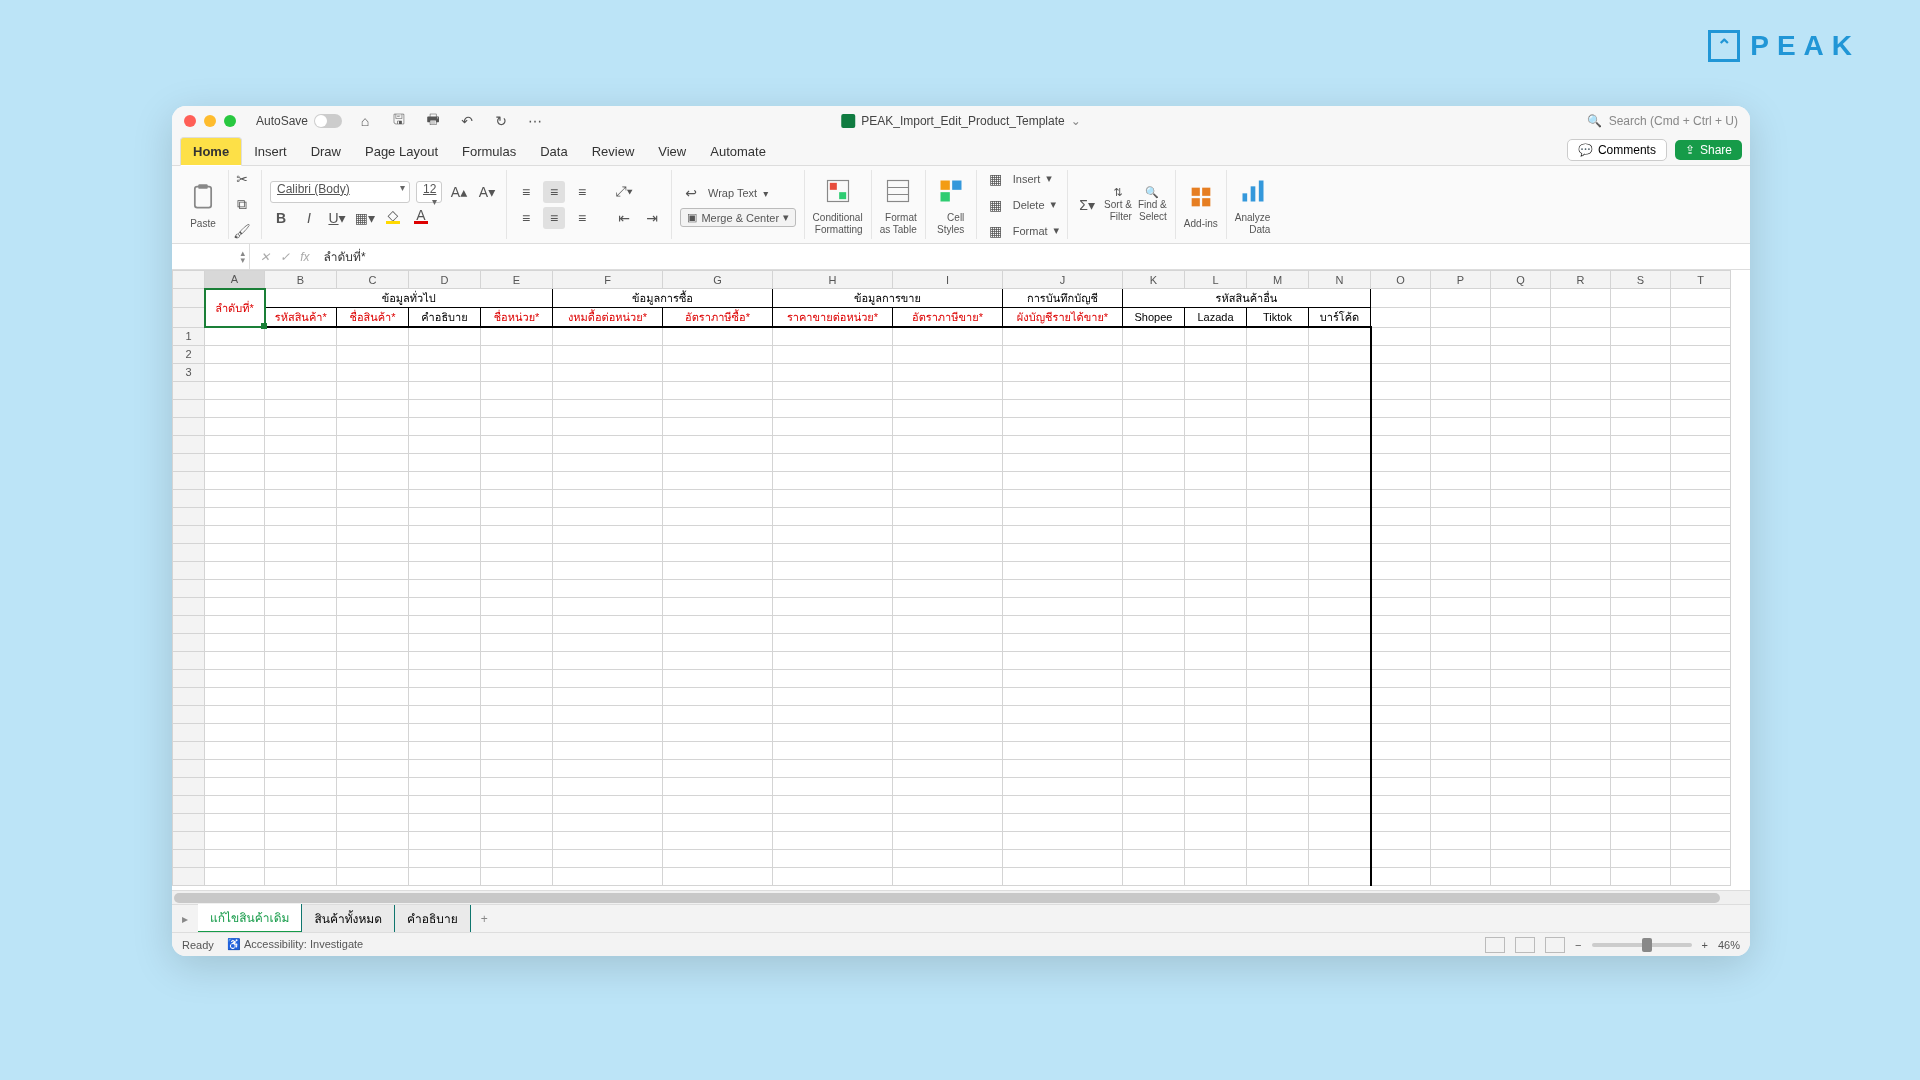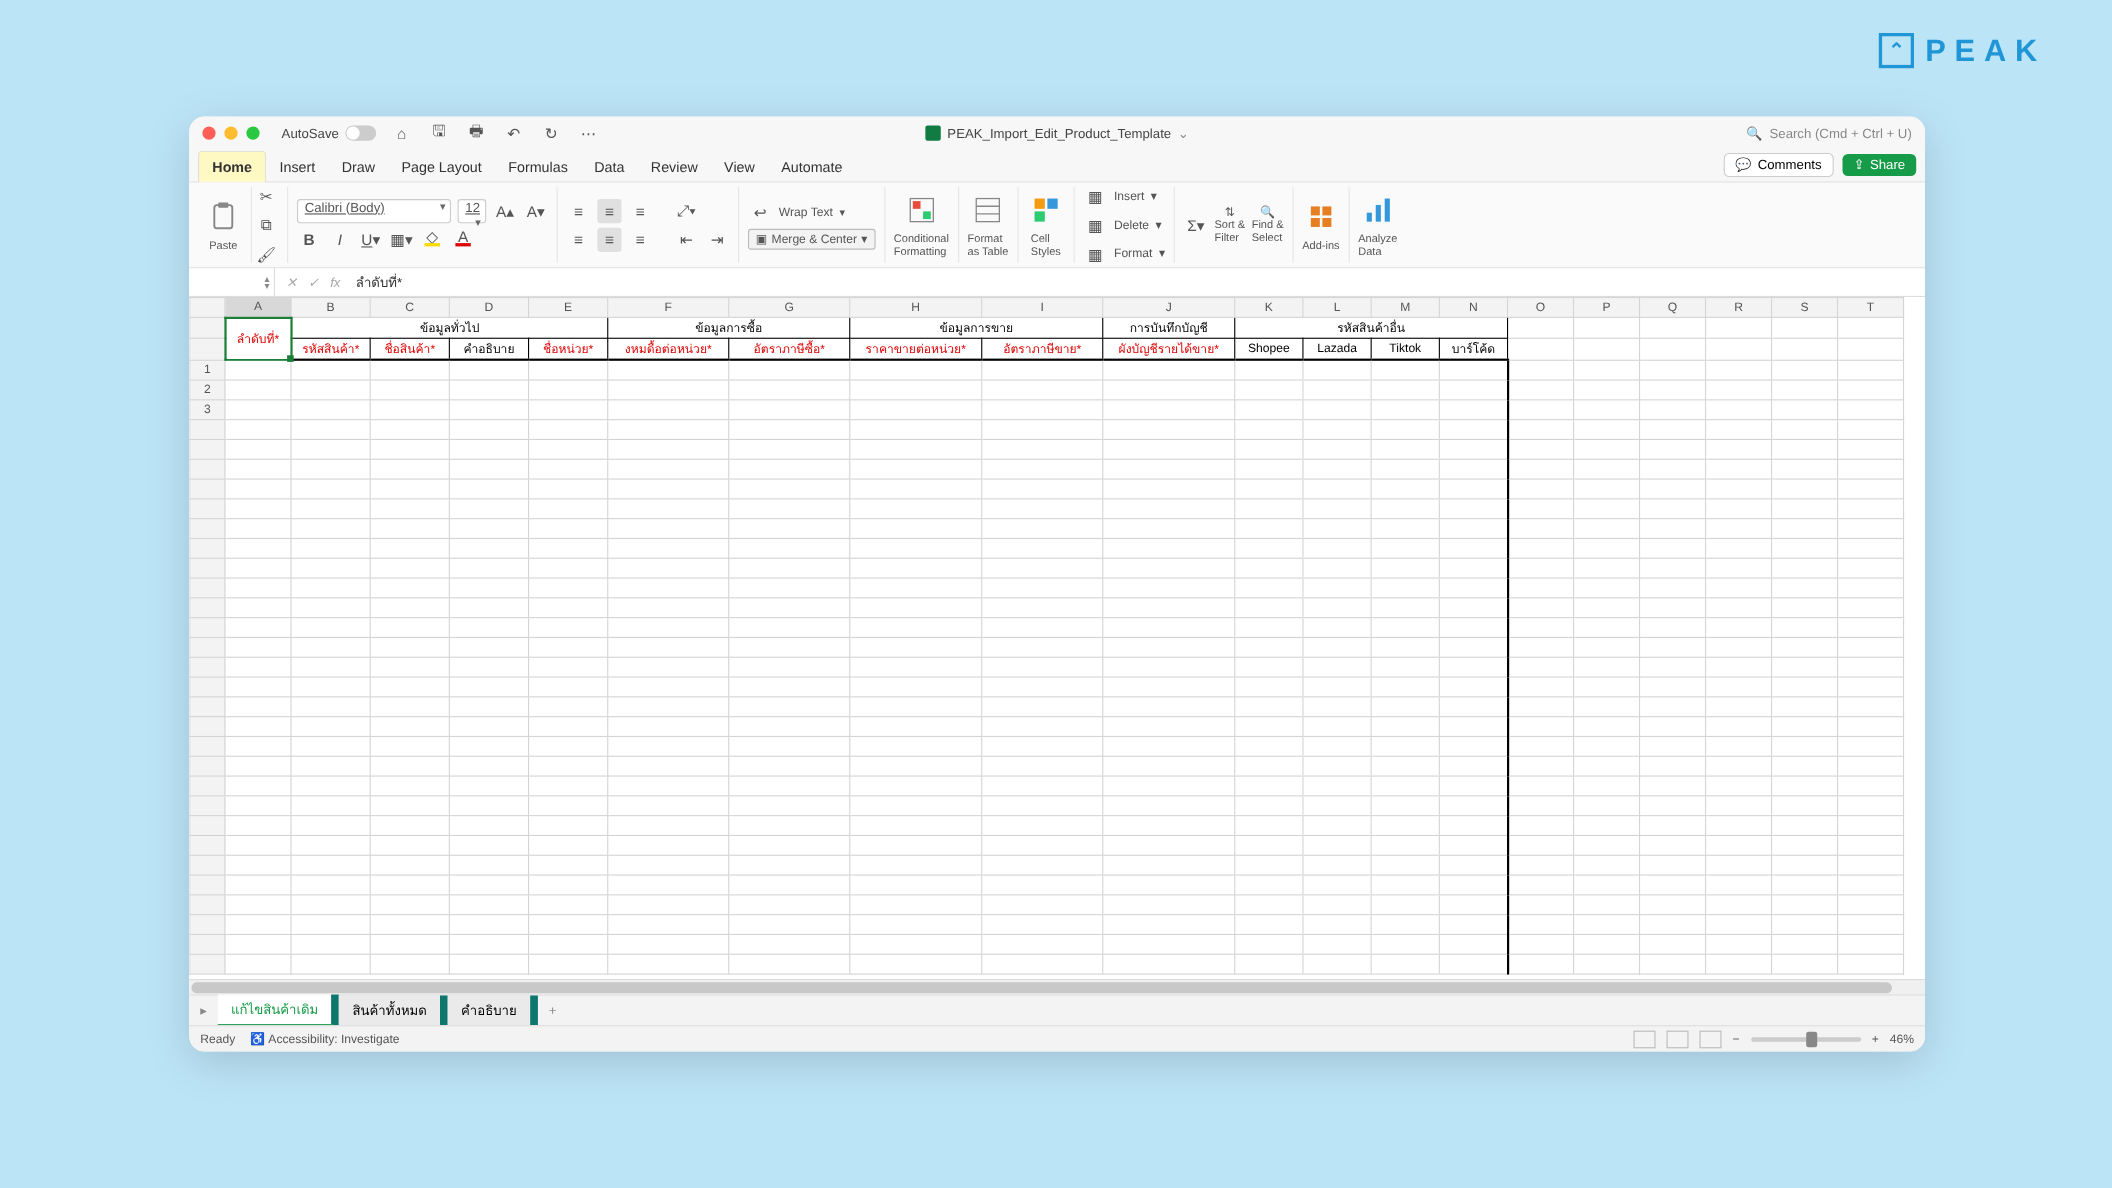--- a/index.html
+++ b/index.html
@@ -13,30 +13,30 @@
 .t-red { background:#ff5f57; } .t-yel { background:#febc2e; } .t-grn { background:#28c840; }
 .autosave { display:flex; align-items:center; gap:6px; }
 .toggle { width:28px; height:14px; background:#ccc; border-radius:7px; position:relative; }
 .toggle::after { content:""; width:12px; height:12px; background:#fff; border-radius:50%; position:absolute; top:1px; left:1px; }
 .qat { display:flex; gap:12px; margin-left:12px; color:#666; }
 .doc-title { position:absolute; left:50%; transform:translateX(-50%); display:flex; align-items:center; gap:6px; font-size:12px; }
 .excel-ico { width:14px; height:14px; background:#107c41; border-radius:2px; }
 .search-box { margin-left:auto; display:flex; align-items:center; gap:6px; color:#888; }
 .menubar { height:30px; background:#f7f7f7; display:flex; align-items:flex-end; padding:0 8px; border-bottom:1px solid #ddd; }
 .menubar .tab { padding:6px 12px; font-size:13px; color:#333; cursor:pointer; }
-.menubar .tab.active { background:#fef9c3; border:1px solid #ddd; border-bottom:1px solid #fff; border-radius:4px 4px 0 0; margin-bottom:-1px; font-weight:600; }
+.menubar .tab.active { background:#fde047; border:1px solid #ddd; border-bottom:1px solid #fff; border-radius:4px 4px 0 0; margin-bottom:-1px; font-weight:600; }
 .menubar .right { margin-left:auto; display:flex; gap:8px; align-items:center; padding-bottom:4px;}
 .pill { border:1px solid #ccc; border-radius:5px; padding:3px 10px; font-size:12px; display:flex; align-items:center; gap:5px; background:#fff; }
 .share { background:#169b49; color:#fff; border:none; }
 .ribbon { height:78px; background:#fafafa; border-bottom:1px solid #ddd; display:flex; padding:4px 6px; overflow:hidden; }
 .rgroup { border-right:1px solid #e5e5e5; padding:0 8px; display:flex; flex-direction:column; justify-content:center; gap:4px; font-size:11px; color:#555; }
 .rgroup.col { align-items:center; }
 .rowflex { display:flex; gap:6px; align-items:center; }
 .iconbtn { width:22px; height:22px; display:flex; align-items:center; justify-content:center; font-size:14px; color:#555; cursor:pointer; border-radius:3px; }
-.biglabel { text-align:left; font-size:10px; line-height:1.2; }
+.biglabel { text-align:right; font-size:10px; line-height:1.2; }
 .bigicon { width:34px; height:34px; display:flex; align-items:center; justify-content:center; }
 .bigicon svg { width:28px; height:28px; }
 .sel { height:22px; border:1px solid #ccc; background:#fff; font-size:12px; padding:0 18px 0 6px; border-radius:3px; position:relative;text-decoration:underline; }
 .sel::after { content:"▾"; position:absolute; right:4px; font-size:10px; color:#666; }
 .merge { border:1px solid #bbb; background:#f3f3f3; padding:2px 6px; border-radius:3px; display:flex; align-items:center; gap:4px; font-size:11px;}
 .formulabar { height:26px; background:#fff; border-bottom:1px solid #ddd; display:flex; align-items:center; font-size:12px; color:#555; }
 .namebox { width:78px; border-right:1px solid #ddd; padding-right:4px; text-align:right; display:flex; align-items:center; justify-content:flex-end; gap:4px; height:100%; }
 .namebox .arr { font-size:9px; color:#888; line-height:.7; }
 .fxbtns { display:flex; gap:10px; padding:0 10px; color:#aaa; font-style:italic; }
 .fxval { padding-left:4px; font-style:normal; color:#333; }
@@ -51,21 +51,21 @@
 .grouphdr { text-align:center; border:1px solid #000 !important; background:#fff; }
 .datahdr { text-align:center; border:1px solid #000 !important; background:#fff; font-size:10px; }
 .datahdr.red { color:#d00; }
 .a1cell { color:#d00; font-size:10px; text-align:center; border:2px solid #1a7f37 !important; position:relative; background:#fff; }
 .a1cell::after { content:""; position:absolute; right:-3px; bottom:-3px; width:6px; height:6px; background:#1a7f37; }
 .thick-b { border-bottom:2px solid #000 !important; }
 .thick-r { border-right:2px solid #000 !important; }
 .dotted-r { border-right:1px dashed #aaa !important; }
 .sheetbar { height:28px; background:#f3f3f3; border-top:1px solid #ddd; display:flex; align-items:center; font-size:12px; }
 .sheetbar .nav { padding:0 10px; color:#888; }
-.sheet-tab { padding:4px 12px; border-right:7px solid #0f766e; background:#eaeaea; cursor:pointer; }
+.sheet-tab { padding:4px 12px; border-right:1px solid #0f766e; background:#eaeaea; cursor:pointer; }
 .sheet-tab.active { background:#fff; color:#169b49; border-bottom:2px solid #169b49; }
 .add-sheet { padding:0 10px; color:#888; }
 .statusbar { height:24px; background:#f3f3f3; border-top:1px solid #ddd; display:flex; align-items:center; font-size:11px; color:#555; padding:0 10px; gap:14px; }
 .statusbar .right { margin-left:auto; display:flex; align-items:center; gap:10px; }
 .viewbtn { width:20px; height:16px; border:1px solid #bbb; }
 .slider { width:100px; height:4px; background:#ccc; position:relative; border-radius:2px; }
 .slider .knob { width:10px; height:14px; background:#888; position:absolute; left:50px; top:-5px; border-radius:2px; }
 .scrollbar-h { height:14px; background:#f0f0f0; border-top:1px solid #ddd; }
 .scrollbar-h .thumb { height:10px; margin:2px; background:#c8c8c8; border-radius:5px; width:98%; }
 </style>

